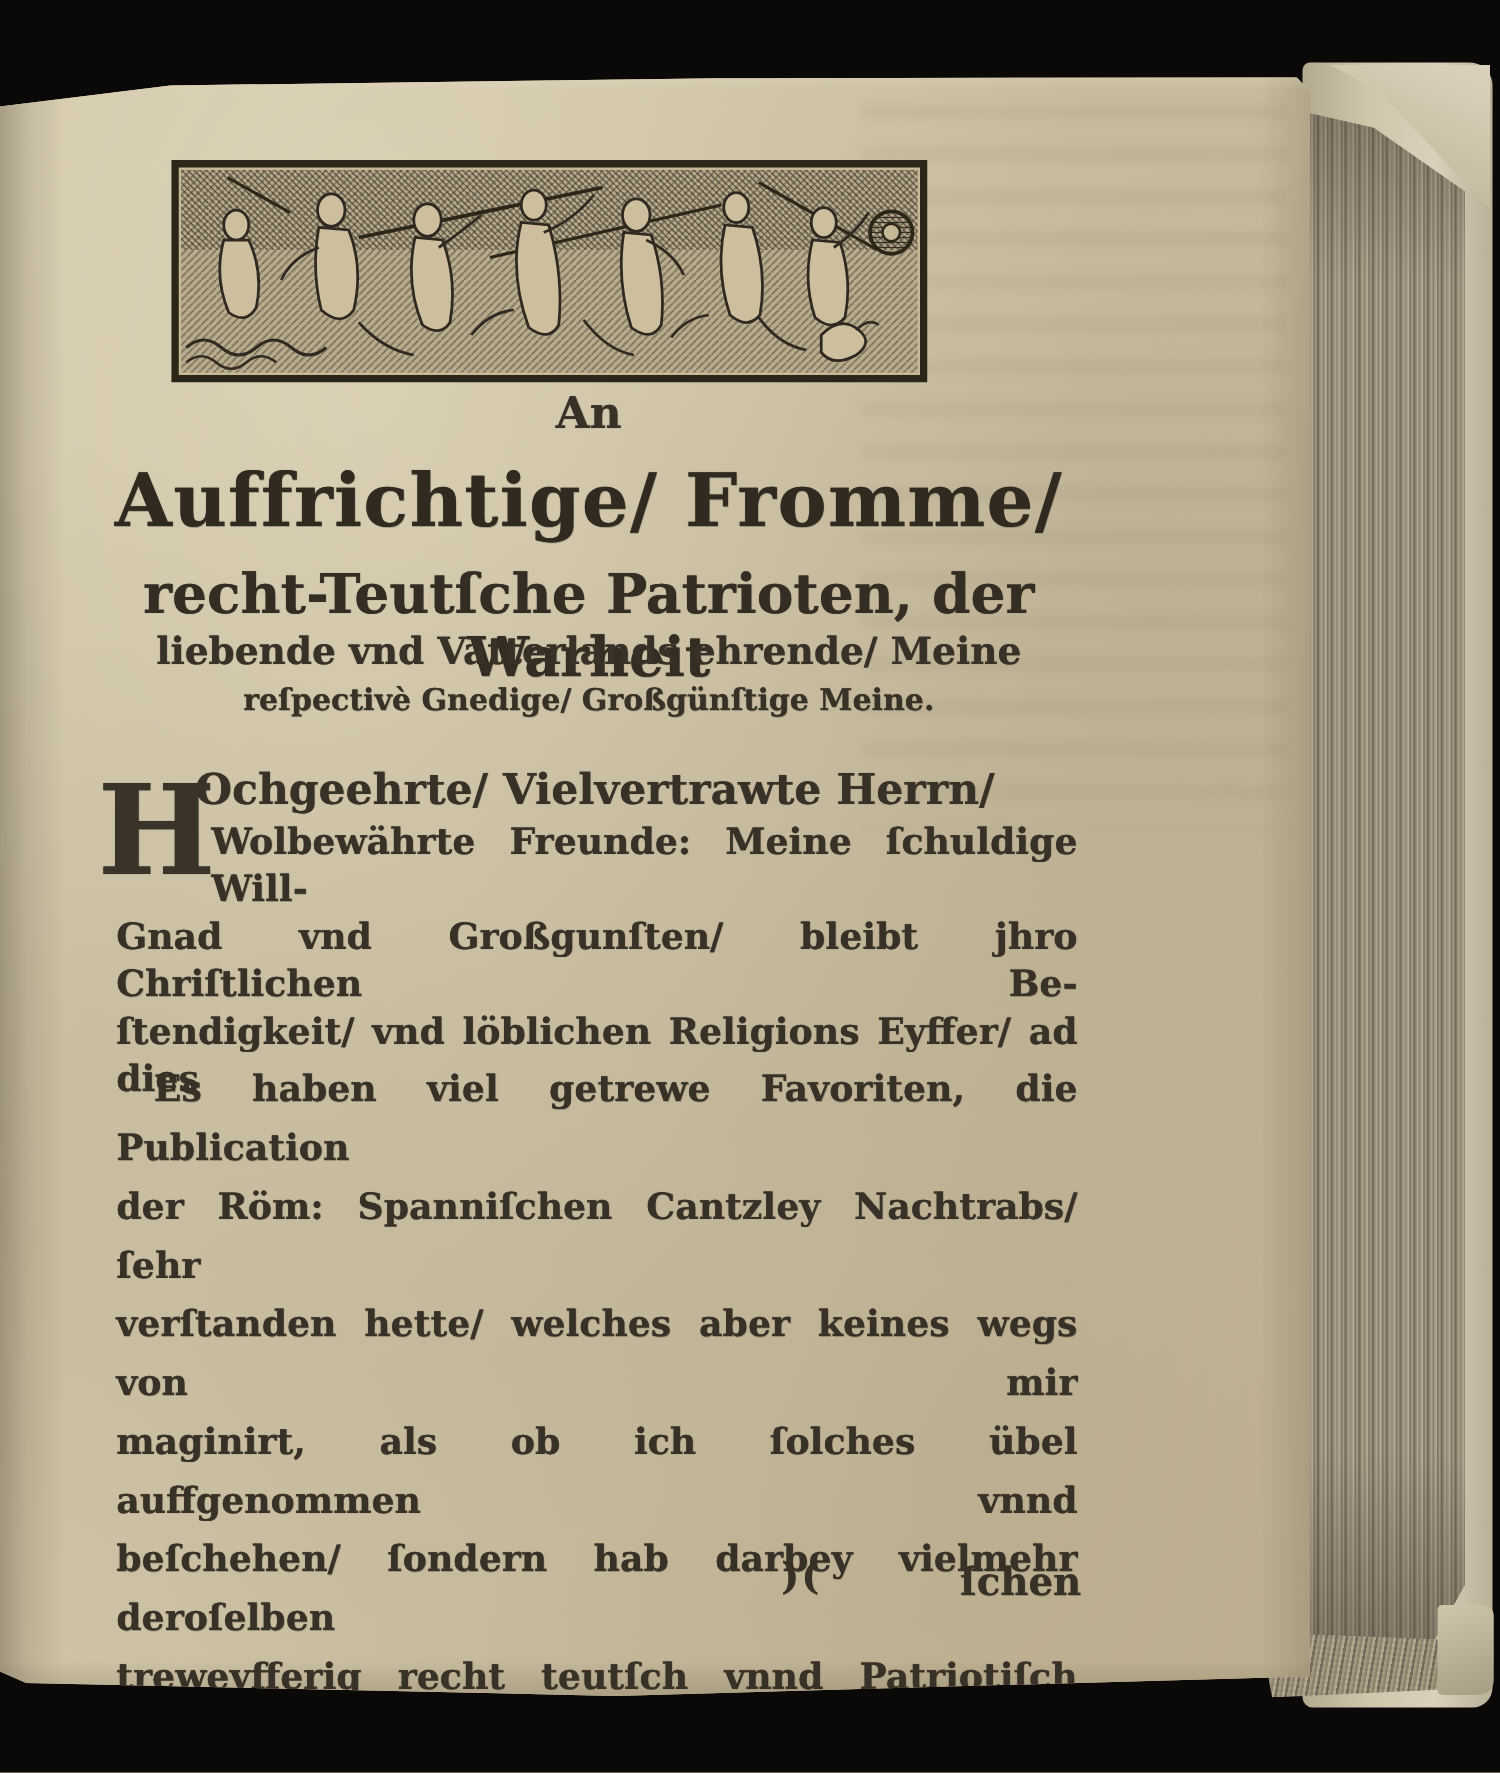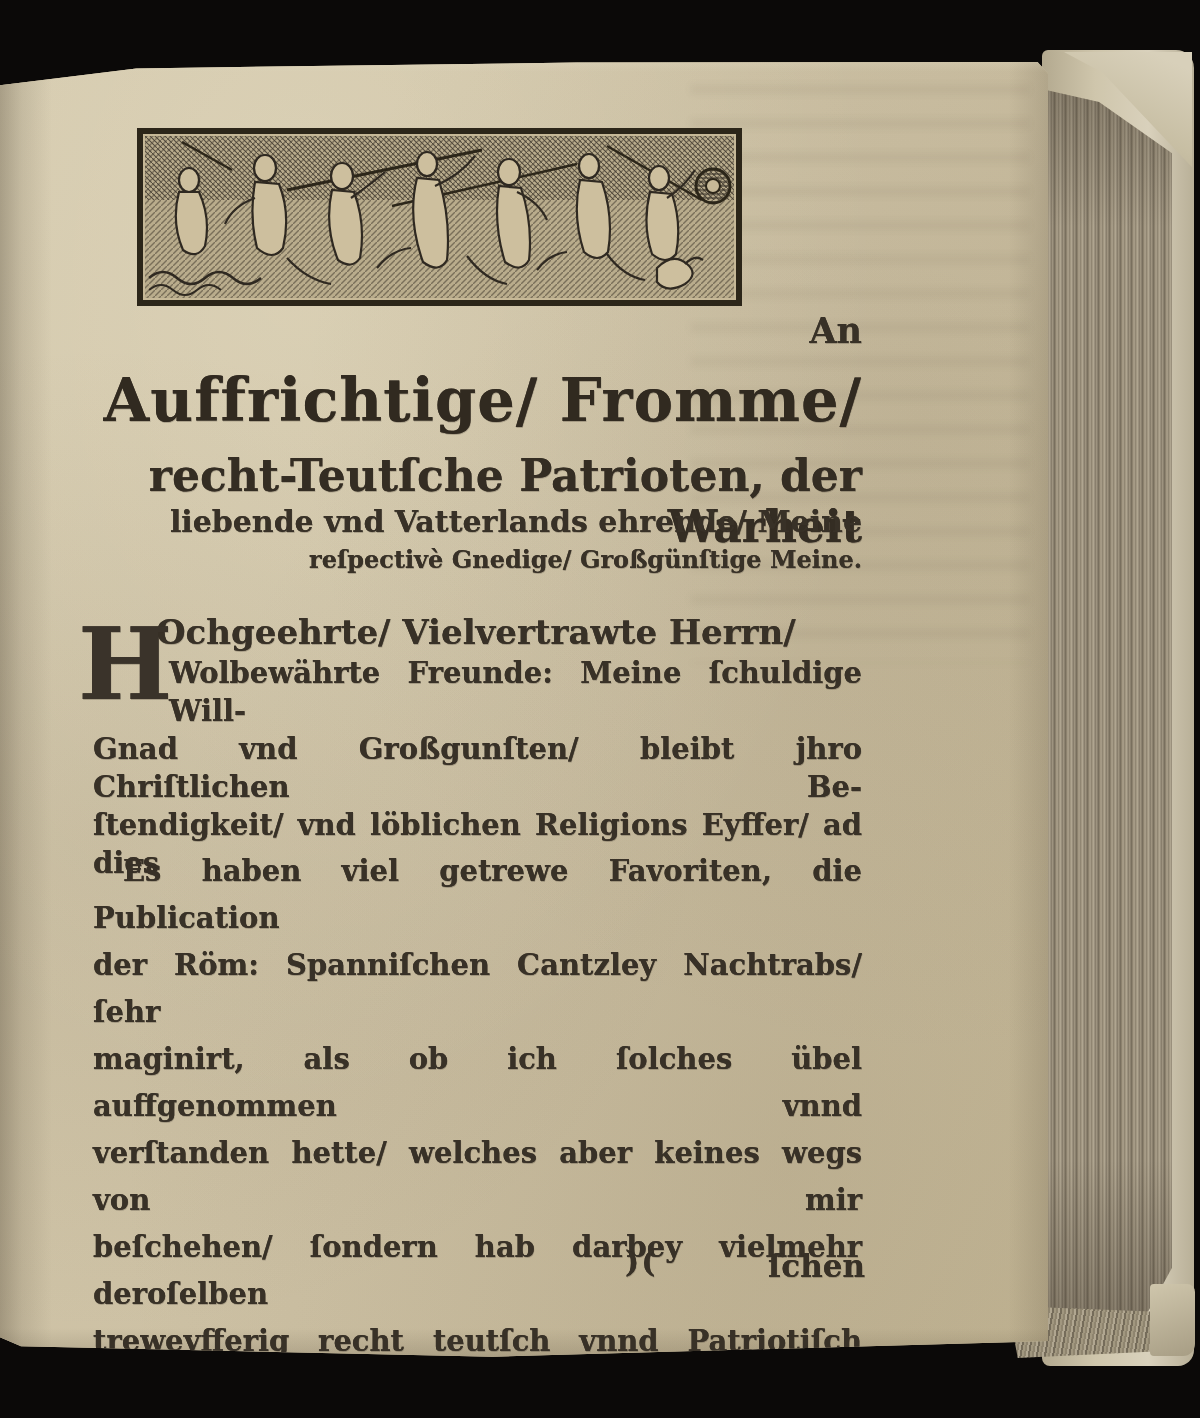--- a/index.html
+++ b/index.html
@@ -83,21 +83,21 @@
     filter:blur(3px);opacity:.55;pointer-events:none;
   }
 
   
   .woodcut{position:absolute;left:137px;top:70px;width:605px;height:178px;}
   .woodcut svg{display:block;width:100%;height:100%;}
 
   
   .content{position:absolute;left:80px;top:0;width:782px;color:#383127;}
   .ink{text-shadow:0 0 .6px rgba(52,44,34,.85),.5px .5px 0 rgba(52,44,34,.25);}
-  .ctr{text-align:right;}
+  .ctr{text-align:center;}
   .j{text-align:justify;text-align-last:justify;}
 
   .salutation{position:absolute;top:252px;width:100%;font-size:35px;font-weight:700;}
   .title1{position:absolute;top:308px;width:100%;font-size:59px;font-weight:700;letter-spacing:1px;color:#312a20;}
   .title2{position:absolute;top:392px;width:100%;font-size:44px;font-weight:700;color:#342d23;}
   .title3{position:absolute;top:446px;width:100%;font-size:30px;font-weight:700;}
   .title4{position:absolute;top:487px;width:100%;font-size:24px;font-weight:600;}
 
   .para1{position:absolute;top:552px;width:100%;}
   .dropcap{
@@ -203,22 +203,22 @@
         <div class="dropcap ink">H</div>
         <div class="b-line p1-l0 ink">Ochgeehrte/ Vielvertrawte Herrn/</div>
         <div class="b-line p1-l1 jst j ink">Wolbewährte Freunde: Meine ſchuldige Will-</div>
         <div class="b-line jst j ink">Gnad vnd Großgunſten/ bleibt jhro Chriſtlichen Be-</div>
         <div class="b-line jst j ink">ſtendigkeit/ vnd löblichen Religions Eyffer/ ad dies</div>
       </div>
 
       <div class="para2">
         <div class="b-line jst j indent1 ink">Es haben viel getrewe Favoriten, die Publication</div>
         <div class="b-line jst j ink">der Röm: Spanniſchen Cantzley Nachtrabs/ ſehr</div>
+        <div class="b-line jst j ink">verſtanden hette/ welches aber keines wegs von mir</div>
         <div class="b-line jst j ink">maginirt, als ob ich ſolches übel auffgenommen vnnd</div>
-        <div class="b-line jst j ink">verſtanden hette/ welches aber keines wegs von mir</div>
         <div class="b-line jst j ink">beſchehen/ ſondern hab darbey vielmehr deroſelben</div>
         <div class="b-line jst j ink">treweyfferig recht teutſch vnnd Patriotiſch Gemüht</div>
         <div class="b-line jst j ink">verſtanden/ daß aber dieſelbe ſich etwas verweylet/ iſt</div>
         <div class="b-line jst j ink">nicht allein meine Leibs Blödigkeit/ ſondern auch diß</div>
 
       </div>
 
       <div class="footerrow">
         <span class="sig ink">)(</span>
         <span class="catch ink">ſchen</span>

